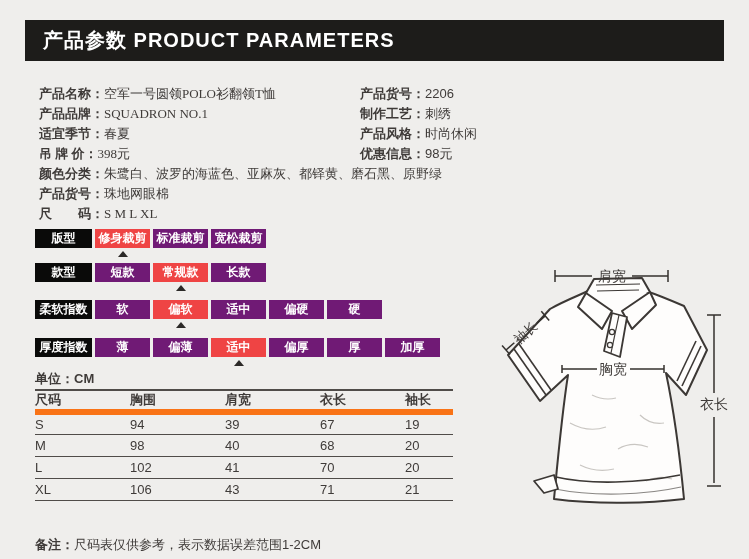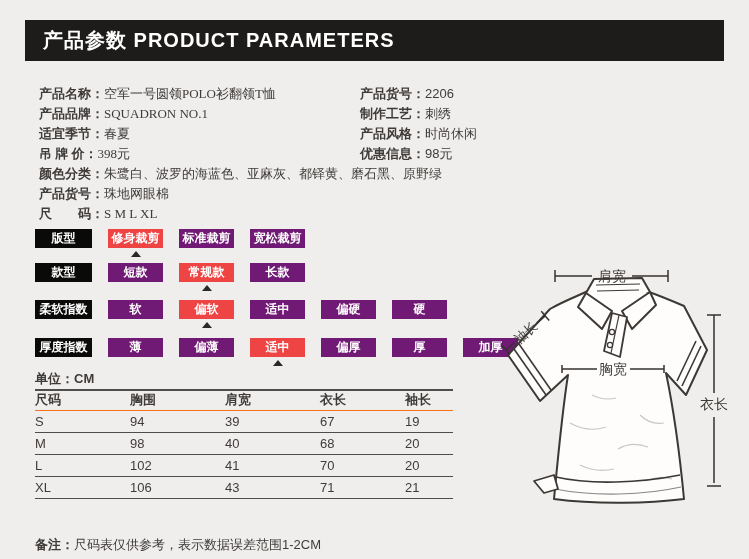--- a/index.html
+++ b/index.html
@@ -23,41 +23,41 @@
   
   .attrs-left  { position:absolute; left:39px;  top:84px;font-family:Liberation Serif, serif; }
   .attrs-right { position:absolute; left:360px; top:84px; }
   .attr-row { line-height:20px; font-size:13px; white-space:nowrap; }
   .attr-row b { font-weight:bold; }
 
   
   .sel-row { position:absolute; left:35px; height:19px; display:flex; }
   .cell {
     height:19px; display:flex; align-items:center; justify-content:center;
-    font-size:12px; font-weight:bold; color:#fff; margin-right:16px;
+    font-size:12px; font-weight:bold; color:#fff; margin-right:3px;
     position:relative; flex:0 0 auto;
   }
   .cell.lbl { width:57px; background:#0a0a09; }
   .cell.opt { width:55px; background:#701a75; }
   .cell.opt.sel { background:#ef4444; }
   .cell.opt.sel::after {
     content:""; position:absolute; left:50%; bottom:-9px; transform:translateX(-50%);
     width:0; height:0; border-left:5px solid transparent; border-right:5px solid transparent;
     border-bottom:6px solid #2b2927;
   }
 
   
   .unit { position:absolute; left:35px; top:370px; font-size:13px; font-weight:bold; }
   table.size {
     position:absolute; left:35px; top:389px; width:418px;
     border-collapse:collapse; font-size:13px;
     border-top:2px solid #504c49;
   }
   table.size th, table.size td { text-align:left; font-weight:normal; padding:0; }
-  table.size th { font-weight:bold; height:20px; border-bottom:1px solid #f97316; }
+  table.size th { font-weight:bold; height:20px; border-bottom:6px solid #f97316; }
   table.size td { height:22px; border-bottom:1px solid #504c49; }
 
   .note { position:absolute; left:35px; top:508px; font-size:13px;margin-top:28px; }
   .note b { font-weight:bold; }
 
   
   .diagram { position:absolute; left:500px; top:253px; width:249px; height:304px; }
   svg text { font-family:"Liberation Sans","DejaVu Sans",sans-serif; fill:#3f3b39; }
 </style>
 </head>

